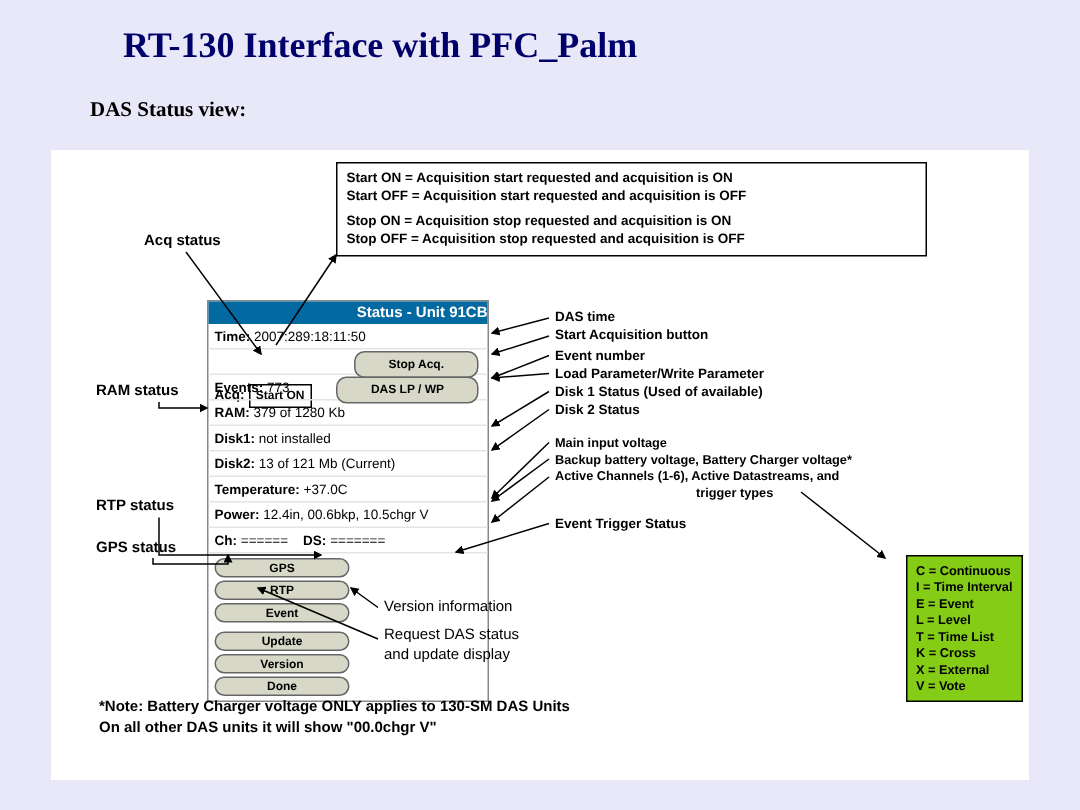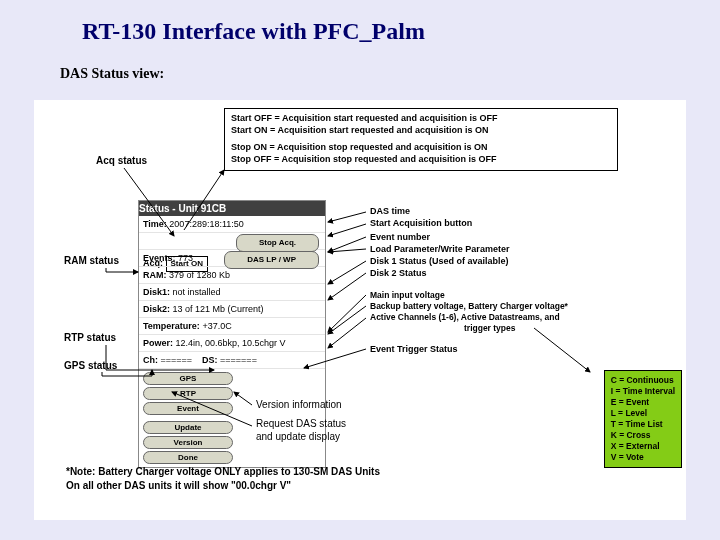--- a/index.html
+++ b/index.html
@@ -62,25 +62,25 @@
   }
   .palm {
     position: absolute;
     top: 100px;
     left: 104px;
     width: 186px;
     background: #fff;
     border: 1px solid #888;
   }
   .palm-title {
-    background: #404040;
+    background: #0369a1;
     color: #fff;
     font-weight: bold;
     font-size: 10px;
-    text-align: left;
+    text-align: right;
     padding: 2px 0;
   }
   .palm-row {
     font-size: 9px;
     padding: 1px 4px;
     border-bottom: 1px solid #e4e4e4;
     font-weight: bold;
     position: relative;
     height: 14px;
     line-height: 14px;
@@ -161,22 +161,22 @@
 </style>
 </head>
 <body>
 
 <div class="title">RT-130 Interface with PFC_Palm</div>
 <div class="subtitle">DAS Status view:</div>
 
 <div class="canvas">
 
   <div class="defbox">
+    <div>Start ON  =  Acquisition start requested and acquisition is ON</div>
     <div>Start OFF =  Acquisition start requested and acquisition is OFF</div>
-    <div>Start ON  =  Acquisition start requested and acquisition is ON</div>
     <div class="gap"></div>
     <div>Stop ON  =  Acquisition stop requested and acquisition is ON</div>
     <div>Stop OFF =  Acquisition stop requested and acquisition is OFF</div>
   </div>
 
   <div class="acq-label">Acq status</div>
 
   <div class="palm">
     <div class="palm-title">Status - Unit 91CB</div>
     <div class="palm-row">

